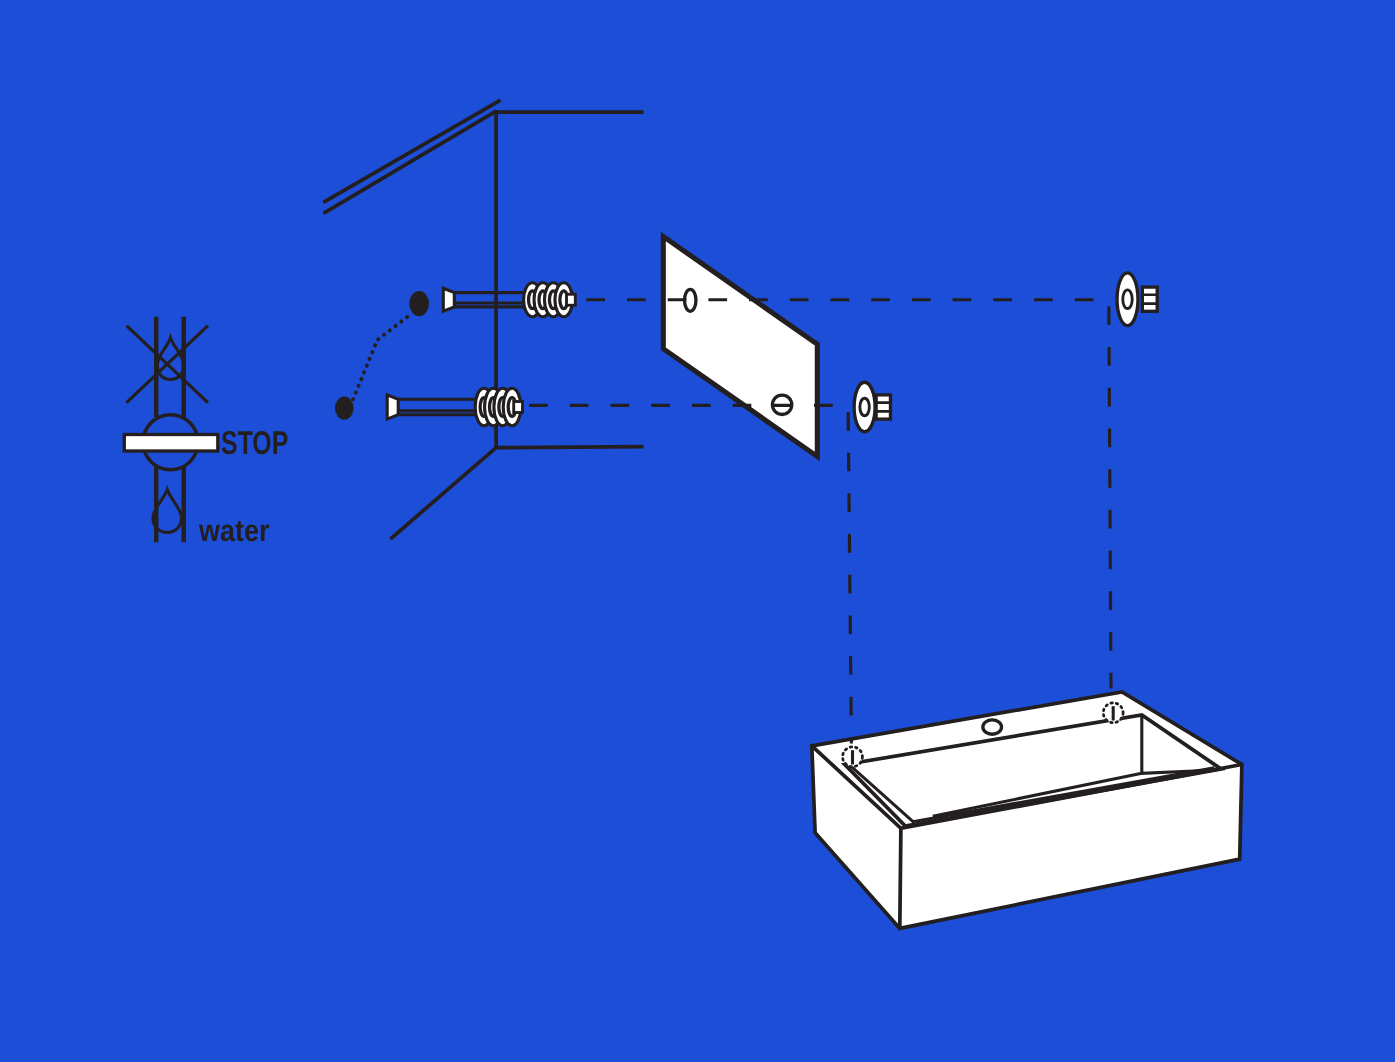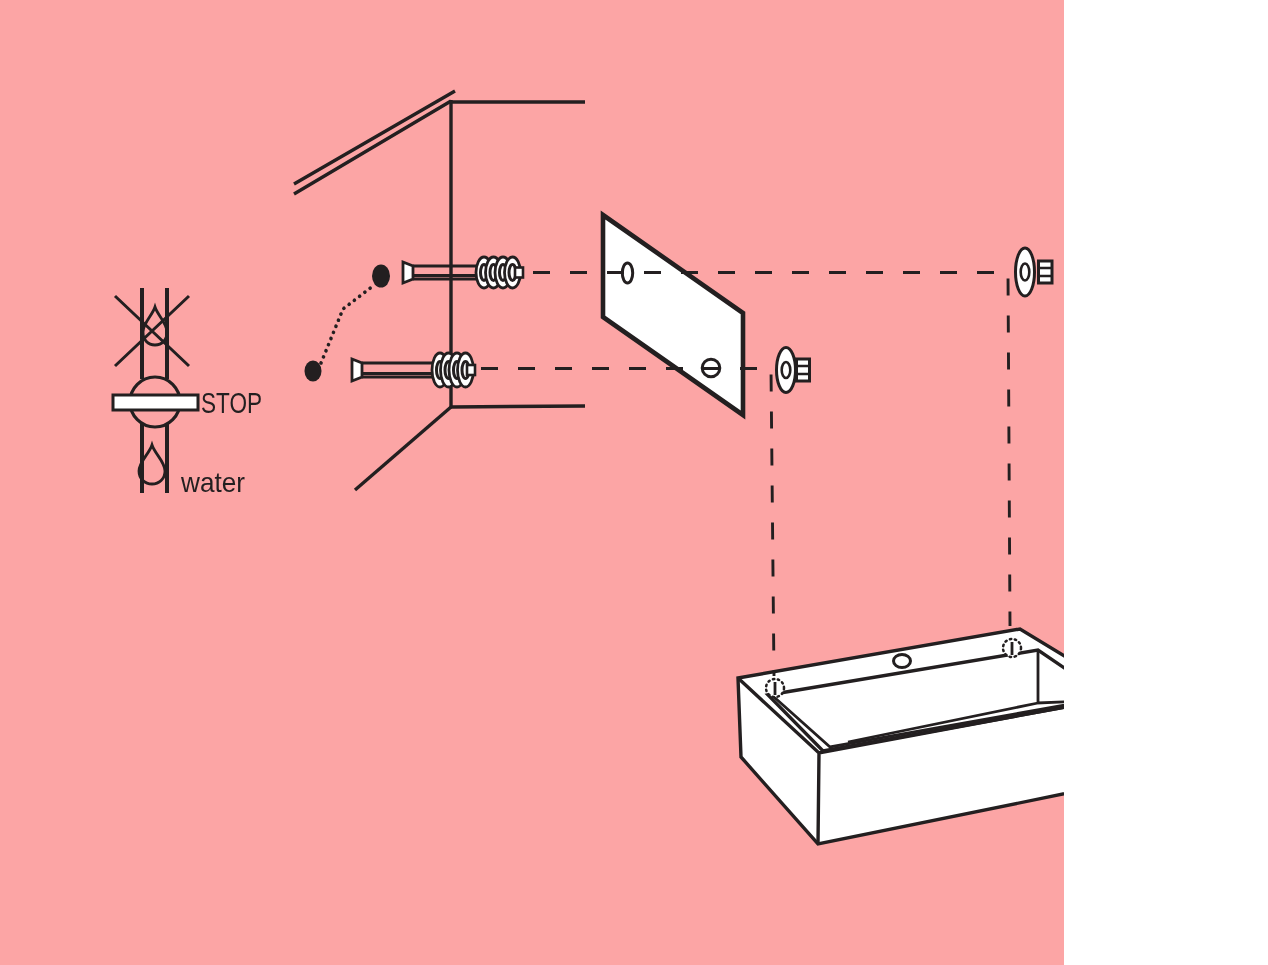--- a/index.html
+++ b/index.html
@@ -1,22 +1,23 @@
 <!DOCTYPE html>
 <html><head>
 <meta charset="utf-8">
 <style>
   html, body { margin: 0; padding: 0; background: #ffffff; }
   .stage {
     position: relative;
-    width: 1064px;
+    width: 1268px;
     height: 965px;
-    background: #fca5a5;
+    background: #1d4ed8;
     overflow: hidden;
     font-family: "Liberation Sans", sans-serif;
+    font-weight: bold;
   }
   svg { display: block; }
   svg text {
     font-family: "Liberation Sans", sans-serif;
     fill: #231f20;
   }
   .ln   { stroke: #231f20; fill: none; stroke-width: 3.4; }
   .ln-thin { stroke: #231f20; fill: none; stroke-width: 2.6; }
   .ln-thick { stroke: #231f20; fill: none; stroke-width: 4.6; }
   .fill-white { fill: #ffffff; }

